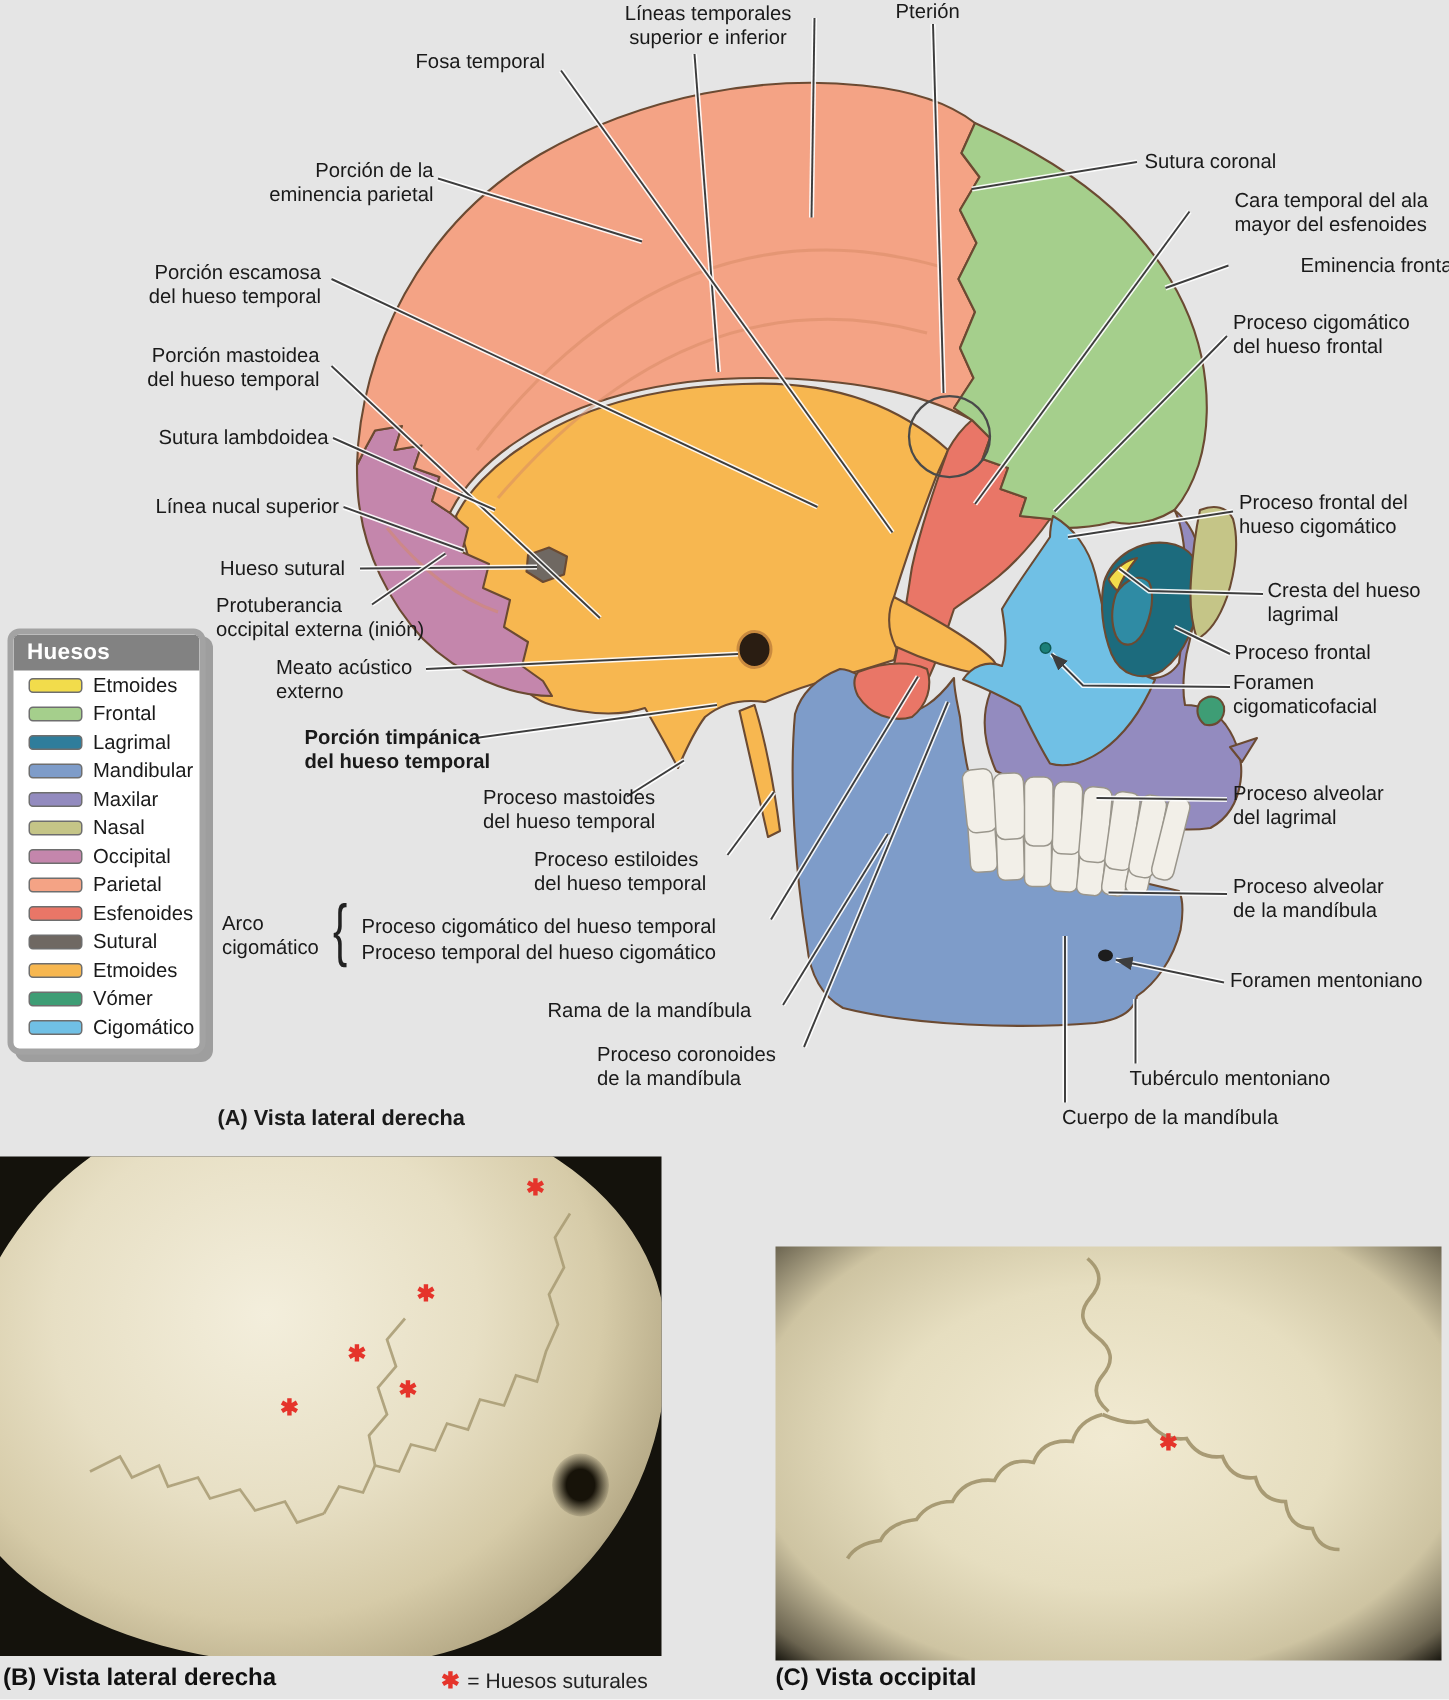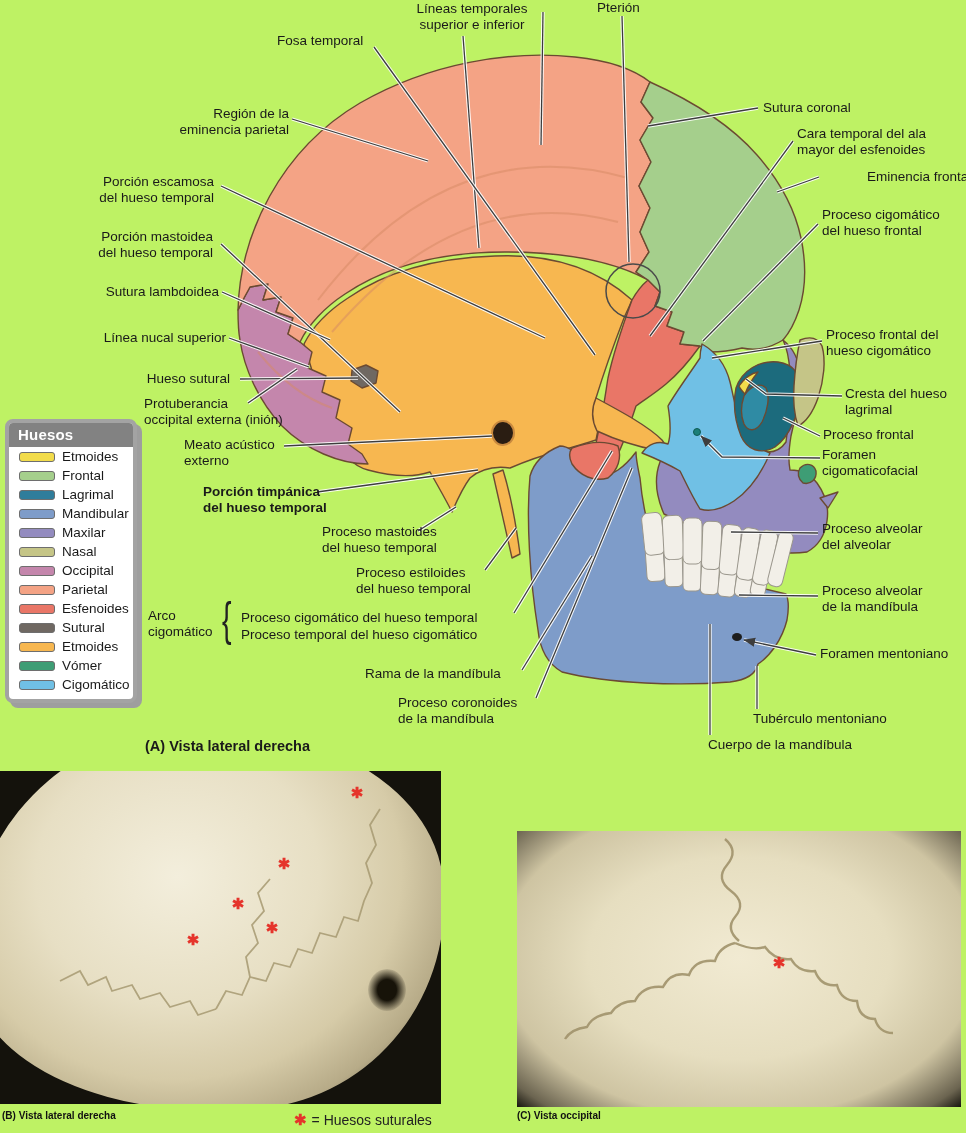--- a/index.html
+++ b/index.html
@@ -1,16 +1,16 @@
 <!DOCTYPE html>
 <html style="--leader: #3D3D3D; --suture-outline: #6B4A32; --label-text: #1A1A1A; --legend-header-bg: #828282; --orbit: #1C6B7D; --orbit-light: #2F8BA4; --teeth: #F2EFE8; --asterisk: #E5342B;"><head>
 <meta charset="utf-8">
 <style>
   html,body{margin:0;padding:0;background:#fff;}
-  #stage{position:relative;width:966px;height:1133px;background:#bef264;overflow:hidden;
+  #stage{position:relative;width:966px;height:1133px;background:#e5e5e5;overflow:hidden;
          font-family:"Liberation Sans",sans-serif;}
   svg{display:block;}
   #skull-svg{position:absolute;left:0;top:0;}
   #skull-svg .bone{stroke:var(--suture-outline,#6B4A32);stroke-width:1.4;stroke-linejoin:round;}
   #skull-svg .faint{fill:none;stroke:#D58A64;stroke-width:2;opacity:.5;}
   #annotations .ann{position:absolute;font-size:13.5px;line-height:1.2;color:var(--label-text,#1a1a1a);white-space:nowrap;}
   #annotations .ann.right{text-align:right;}
   #annotations .ann.center{text-align:center;}
   #annotations .ann.bold{font-weight:700;font-size:14.5px;}
   #annotations .ann.brace{font-size:46px;line-height:.8;transform:scaleX(.62);transform-origin:left top;color:#222;}
@@ -29,21 +29,21 @@
       border-radius:46% 54% 42% 58%/58% 46% 54% 42%;transform:rotate(-6deg);
       background:radial-gradient(ellipse at 45% 38%,#F3EEDC 0%,#E7DFC4 38%,#D6CBA8 60%,#B7AB88 75%,#6E6651 86%,#221F15 96%);}
   #photo-b .socket{position:absolute;left:368px;top:198px;width:38px;height:42px;border-radius:50%;
       background:radial-gradient(#171309 35%,rgba(23,19,9,0) 75%);}
   #photo-c{left:517px;top:831px;width:444px;height:276px;
       background:radial-gradient(ellipse at 50% 46%,#F1EAD2 0%,#E6DEC0 48%,#CEC4A2 76%,#6B6450 93%,#17150E 100%);}
   .photo svg{position:absolute;left:0;top:0;}
   .ast{position:absolute;color:var(--asterisk,#E5342B);font-size:15px;font-weight:700;
       transform:translate(-50%,-50%);line-height:1;}
   
-  .caption{position:absolute;font-weight:700;font-size:10px;color:#111;}
+  .caption{position:absolute;font-weight:700;font-size:16px;color:#111;}
   #caption-b{left:2px;top:1110px;}
   #caption-c{left:517px;top:1110px;}
   #sutural-key{position:absolute;left:294px;top:1111px;font-size:14px;color:#222;display:flex;gap:5px;align-items:baseline;}
   #sutural-key .sym{color:var(--asterisk,#E5342B);font-weight:700;font-size:15px;}
 </style>
 </head>
 <body>
 
 <div id="stage">
 
@@ -173,21 +173,21 @@
         <div>Líneas temporales</div>
         <div>superior e inferior</div>
       </div>
       <div class="ann" style="left: 597px; top: 0px;">
         <div>Pterión</div>
       </div>
       <div class="ann" style="left: 277px; top: 33px;">
         <div>Fosa temporal</div>
       </div>
       <div class="ann right" style="right: 677px; top: 106px;">
-        <div>Región de la</div>
+        <div>Porción de la</div>
         <div>eminencia parietal</div>
       </div>
       <div class="ann right" style="right: 752px; top: 174px;">
         <div>Porción escamosa</div>
         <div>del hueso temporal</div>
       </div>
       <div class="ann right" style="right: 753px; top: 229px;">
         <div>Porción mastoidea</div>
         <div>del hueso temporal</div>
       </div>
@@ -239,21 +239,21 @@
       <div class="ann" style="left: 398px; top: 695px;">
         <div>Proceso coronoides</div>
         <div>de la mandíbula</div>
       </div>
       <div class="ann bold" style="left: 145px; top: 738px;">
         <div>(A) Vista lateral derecha</div>
       </div>
       <div class="ann" style="left: 763px; top: 100px;">
         <div>Sutura coronal</div>
       </div>
-      <div class="ann" style="left: 797px; top: 126px;">
+      <div class="ann" style="left: 823px; top: 126px;">
         <div>Cara temporal del ala</div>
         <div>mayor del esfenoides</div>
       </div>
       <div class="ann" style="left: 867px; top: 169px;">
         <div>Eminencia frontal</div>
       </div>
       <div class="ann" style="left: 822px; top: 207px;">
         <div>Proceso cigomático</div>
         <div>del hueso frontal</div>
       </div>
@@ -267,21 +267,21 @@
       </div>
       <div class="ann" style="left: 823px; top: 427px;">
         <div>Proceso frontal</div>
       </div>
       <div class="ann" style="left: 822px; top: 447px;">
         <div>Foramen</div>
         <div>cigomaticofacial</div>
       </div>
       <div class="ann" style="left: 822px; top: 521px;">
         <div>Proceso alveolar</div>
-        <div>del alveolar</div>
+        <div>del lagrimal</div>
       </div>
       <div class="ann" style="left: 822px; top: 583px;">
         <div>Proceso alveolar</div>
         <div>de la mandíbula</div>
       </div>
       <div class="ann" style="left: 820px; top: 646px;">
         <div>Foramen mentoniano</div>
       </div>
       <div class="ann" style="left: 753px; top: 711px;">
         <div>Tubérculo mentoniano</div>

